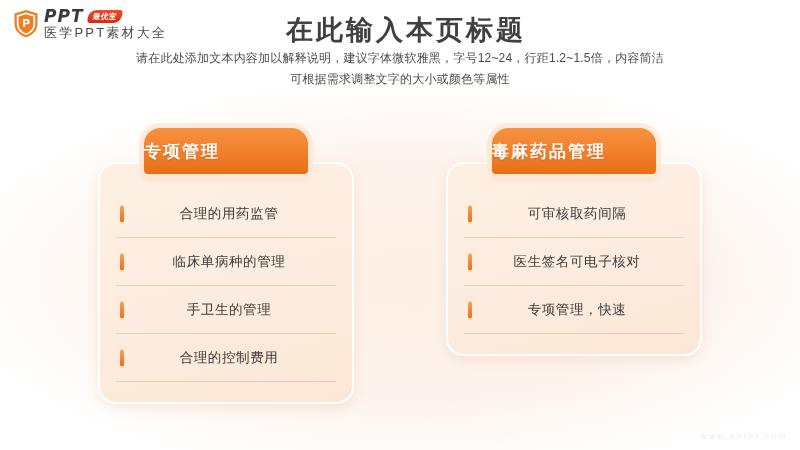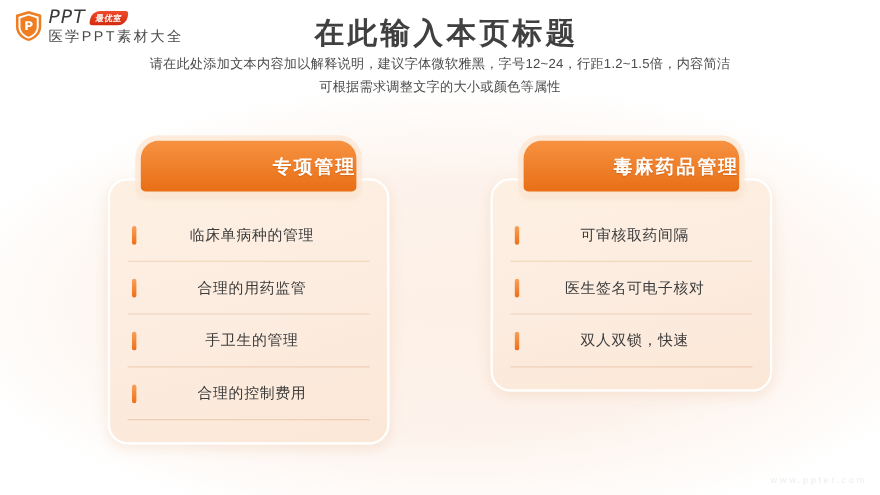--- a/index.html
+++ b/index.html
@@ -24,21 +24,21 @@
     position:absolute;left:13px;top:7px;
     display:flex;align-items:center;gap:5px;
   }
   .shield{
     width:26px;height:29px;position:relative;flex:0 0 auto;
   }
   .logo-text{display:flex;flex-direction:column;gap:1px;padding-top:1px;}
   .logo-row1{display:flex;align-items:center;gap:4px;}
   .ppt-word{
     font-family:"DejaVu Sans",sans-serif;
-    font-weight:normal;font-style:italic;
+    font-weight:bold;font-style:italic;
     font-size:17px;letter-spacing:1px;color:#3a3a3a;line-height:1;
   }
   .badge{
     background:linear-gradient(180deg,#ef4b2b,#d32b10);
     color:#fff;font-size:7.5px;line-height:1;
     padding:2.5px 5px 2.5px 5px;border-radius:8px 3px 8px 3px;
     letter-spacing:.5px;white-space:nowrap;font-weight:bold;
     transform:skewX(-8deg);
   }
   .logo-sub{
@@ -66,25 +66,25 @@
     display:flex;justify-content:center;gap:92px;
   }
   .card{
     position:relative;width:256px;
   }
   .card-header-wrap{
     position:relative;height:48px;display:flex;justify-content:center;
     z-index:3;
   }
   .card-header{
-    width:196px;height:46px;
+    width:164px;height:46px;
     border-radius:16px 16px 4px 4px;
     background:linear-gradient(180deg,#f79241 0%,#f0812c 48%,#e86f16 100%);
     box-shadow:0 0 0 5px rgba(253,232,214,.85), 0 4px 7px rgba(216,120,40,.22);
-    display:flex;align-items:center;justify-content:flex-end;
+    display:flex;align-items:center;justify-content:flex-start;
   }
   .card-header-label{
     color:#ffffff;font-size:17px;font-weight:bold;letter-spacing:2px;
     text-shadow:0 1px 1px rgba(160,70,10,.35);
   }
   .card-body{
     position:relative;margin-top:-14px;
     background:linear-gradient(165deg,#fdf0e3 0%,#fcecdf 55%,#fbe7d6 100%);
     border:2px solid #ffffff;
     border-radius:18px;
@@ -151,25 +151,25 @@
 
     <div class="card">
       <div class="card-header-wrap">
         <div class="card-header">
           <span class="card-header-label">专项管理</span>
         </div>
       </div>
       <div class="card-body">
         <div class="item">
           <span class="bullet"></span>
+          <span class="item-label">合理的用药监管</span>
+        </div>
+        <div class="item">
+          <span class="bullet"></span>
           <span class="item-label">临床单病种的管理</span>
-        </div>
-        <div class="item">
-          <span class="bullet"></span>
-          <span class="item-label">合理的用药监管</span>
         </div>
         <div class="item">
           <span class="bullet"></span>
           <span class="item-label">手卫生的管理</span>
         </div>
         <div class="item">
           <span class="bullet"></span>
           <span class="item-label">合理的控制费用</span>
         </div>
       </div>
@@ -185,21 +185,21 @@
         <div class="item">
           <span class="bullet"></span>
           <span class="item-label">可审核取药间隔</span>
         </div>
         <div class="item">
           <span class="bullet"></span>
           <span class="item-label">医生签名可电子核对</span>
         </div>
         <div class="item">
           <span class="bullet"></span>
-          <span class="item-label">双人双锁，快速</span>
+          <span class="item-label">专项管理，快速</span>
         </div>
       </div>
     </div>
 
   </div>
 
   <div class="watermark">www.ppter.com</div>
 
 </div>
 

